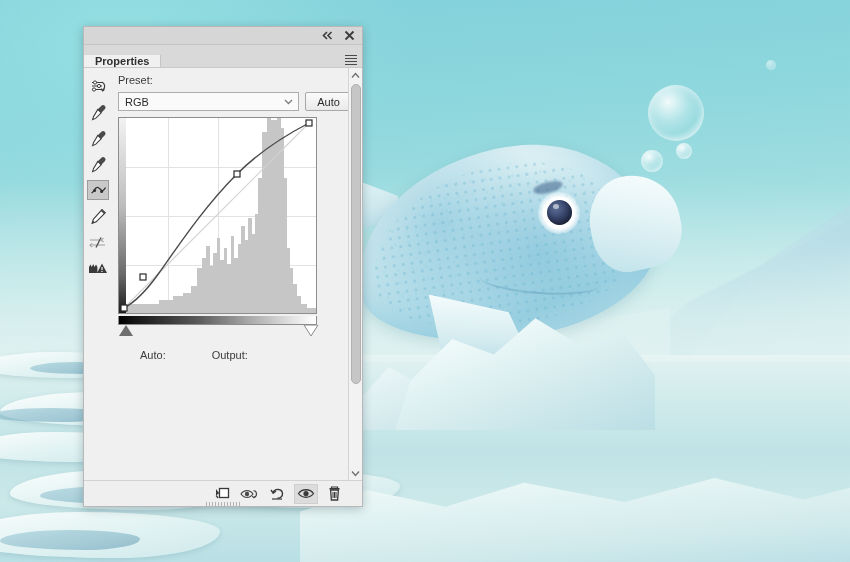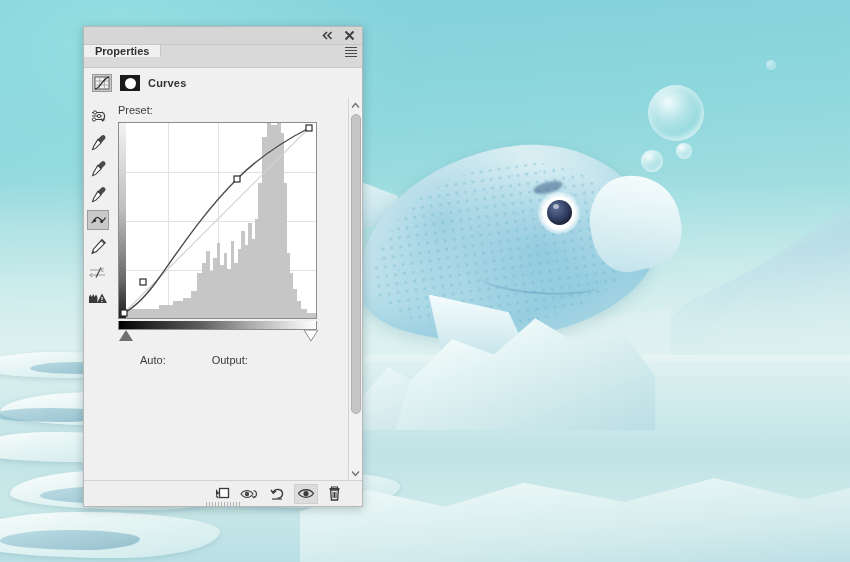--- a/index.html
+++ b/index.html
@@ -174,21 +174,21 @@
   .titlebar {
     height: 18px; background: #d6d6d6;
     display: flex; align-items: center; justify-content: flex-end;
     padding-right: 6px; gap: 9px; flex: 0 0 auto;
     border-bottom: 1px solid #c4c4c4;
   }
   .tb-btn { width: 13px; height: 13px; display:flex; align-items:center; justify-content:center; cursor: pointer; }
   .tb-btn svg { display:block; }
 
   .tabstrip {
-    height: 23px; background: #d9d9d9; display: flex; align-items: flex-start;
+    height: 23px; background: #d9d9d9; display: flex; align-items: flex-end;
     position: relative; flex: 0 0 auto; border-bottom: 1px solid #c9c9c9;
   }
   .tab {
     background: #f0f0f0; padding: 0 11px; display:flex; align-items:center;
     font-size: 11px; font-weight: bold; color: #303030; cursor: pointer;
     border-right: 1px solid #c5c5c5;
   }
   .tab-filler { flex: 1; }
   .hamburger {
     width: 22px; display:flex; align-items:center; justify-content:center; cursor:pointer;
@@ -368,33 +368,20 @@
     <div class="hamburger">
       <div class="ham-lines">
         <i></i>
           <i></i>
           <i></i>
           <i></i>
       </div>
     </div>
   </div>
 
-  <div class="adj-header">
-    <div class="icon-curves">
-      <svg width="16" height="14" viewBox="0 0 16 14">
-        <rect x="1" y="1" width="14" height="12" fill="#f2f2f2" stroke="#5a5a5a" stroke-width="1"></rect>
-        <path d="M1 5 H15 M1 9 H15 M5.6 1 V13 M10.4 1 V13" stroke="#9a9a9a" stroke-width=".8"></path>
-        <path d="M1 13 C 6 13, 9 2, 15 1" stroke="#2e2e2e" stroke-width="1.3" fill="none"></path>
-      </svg>
-    </div>
-    <div class="icon-mask">
-      <div class="dot"></div>
-    </div>
-    <div class="adj-title">Curves</div>
-  </div>
 
   <div class="panel-body">
 
     <div class="tools">
 
       <div class="tool">
         <svg width="18" height="16" viewBox="0 0 18 16">
           <path d="M3 4.5 H13 M3 8 H13 M3 11.5 H13" stroke="#3a3a3a" stroke-width="1.2"></path>
           <circle cx="6" cy="4.5" r="1.6" fill="#fff" stroke="#3a3a3a" stroke-width="1"></circle>
           <circle cx="10" cy="8" r="1.6" fill="#fff" stroke="#3a3a3a" stroke-width="1"></circle>
@@ -457,20 +444,29 @@
         </svg>
       </div>
     </div>
 
     <div class="ctrls">
 
       <div class="row">
         <div class="lbl">Preset:</div>
       </div>
 
+      <div class="row">
+        <div class="select">
+          <span class="val">RGB</span>
+          <svg class="chev" viewBox="0 0 11 11">
+            <path d="M2 4 L5.5 7.5 L9 4" stroke="#7d7d7d" stroke-width="1.3" fill="none"></path>
+          </svg>
+        </div>
+        <div class="btn-auto">Auto</div>
+      </div>
 
       <div class="graph-wrap">
         <div class="graph">
           <div class="gline v" style="left:49px"></div>
           <div class="gline v" style="left:99px"></div>
           <div class="gline v" style="left:148px"></div>
           <div class="gline h" style="top:49px"></div>
           <div class="gline h" style="top:98px"></div>
           <div class="gline h" style="top:147px"></div>
 

